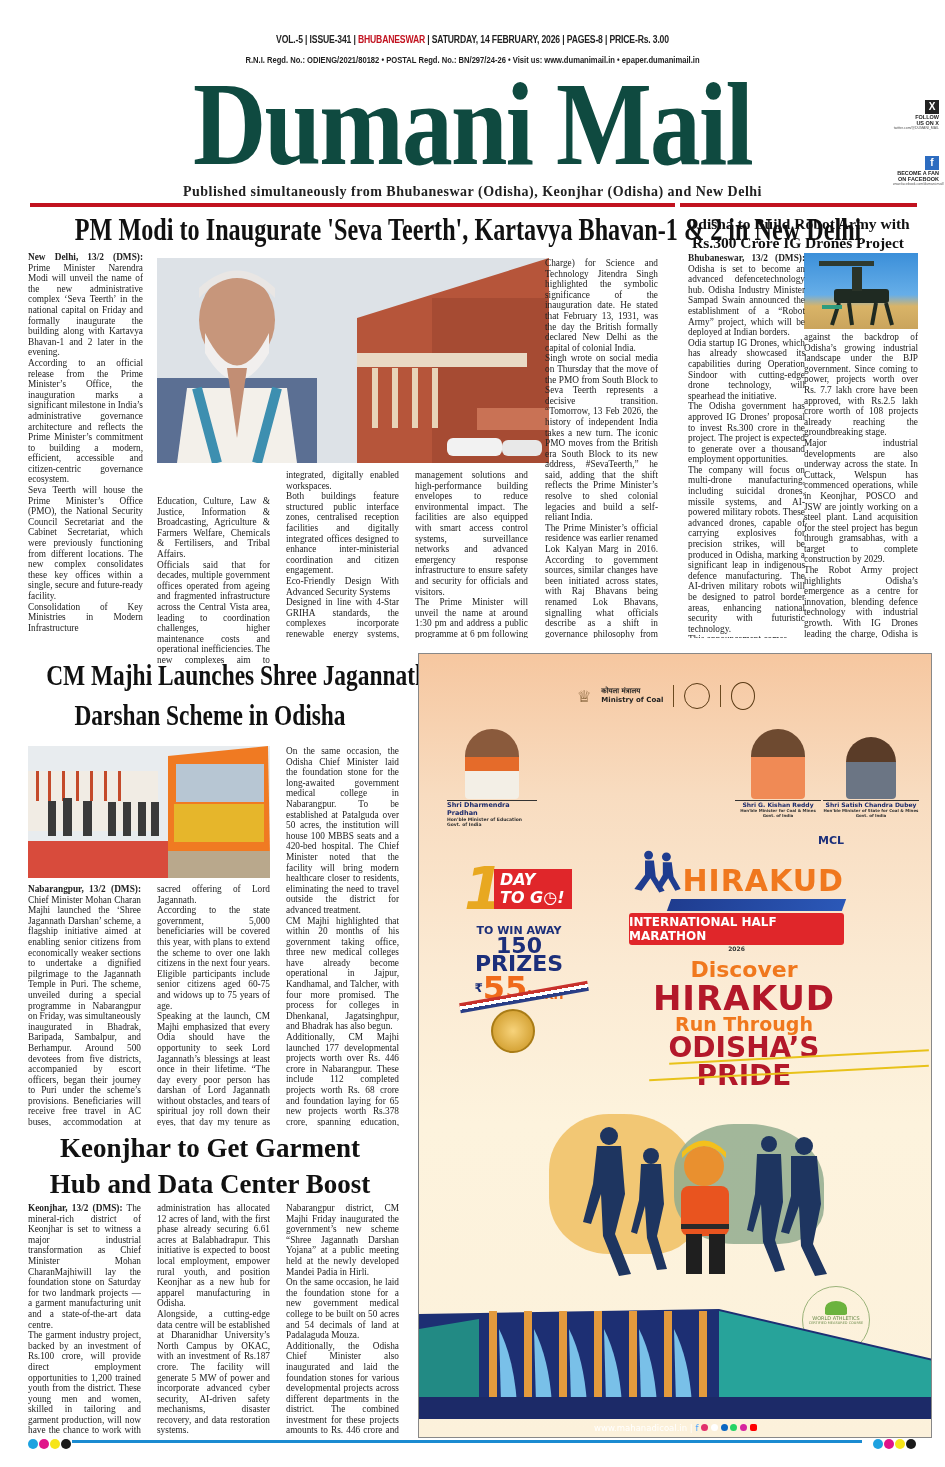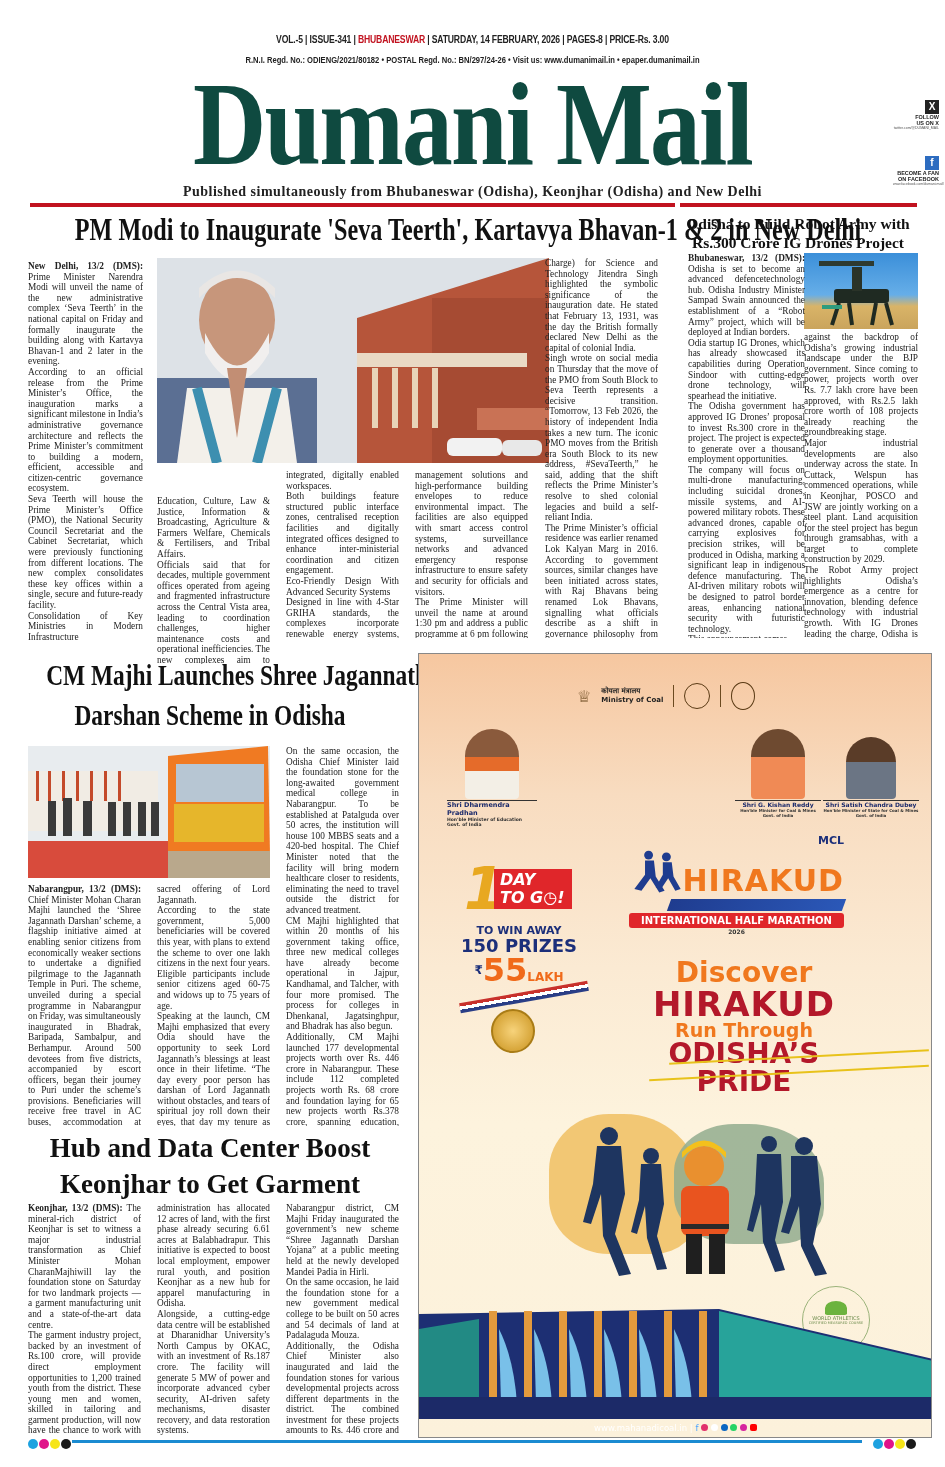--- a/index.html
+++ b/index.html
@@ -74,21 +74,21 @@
     <rect x="0" y="120" width="160" height="85" fill="#5b6f93"></rect>
     <ellipse cx="80" cy="62" rx="38" ry="46" fill="#c7967b"></ellipse>
     <path d="M42 40 Q80 0 118 40 L118 30 Q80 -5 42 30Z" fill="#e9e6e4"></path>
     <path d="M48 75 Q80 140 112 75 L112 95 Q80 150 48 95Z" fill="#f1efee"></path>
     <path d="M30 130 L130 130 L140 205 L20 205Z" fill="#f3f0ea"></path>
     <path d="M40 130 L60 205 M120 130 L100 205" stroke="#3d8fb0" stroke-width="10"></path>
     <path d="M70 110 L80 180 L90 110Z" fill="#c28e74"></path>
   </svg>
 </div>
 
-<div class="abs col" style="top:261px;left:28px;width:115px;height:380px">
+<div class="abs col" style="top:252px;left:28px;width:115px;height:380px">
   <p><b>New Delhi, 13/2 (DMS):</b> <span>Prime Minister Narendra Modi will unveil the name of the new administrative complex ‘Seva Teerth’ in the national capital on Friday and formally inaugurate the building along with Kartavya Bhavan-1 and 2 later in the evening.</span></p>
   <p>According to an official release from the Prime Minister’s Office, the inauguration marks a significant milestone in India’s administrative governance architecture and reflects the Prime Minister’s commitment to building a modern, efficient, accessible and citizen-centric governance ecosystem.</p>
   <p>Seva Teerth will house the Prime Minister’s Office (PMO), the National Security Council Secretariat and the Cabinet Secretariat, which were previously functioning from different locations. The new complex consolidates these key offices within a single, secure and future-ready facility.</p>
   <p>Consolidation of Key Ministries in Modern Infrastructure</p>
 
 </div>
 <div class="abs col" style="top:496px;left:157px;width:113px;height:168px">
   <p>Education, Culture, Law &amp; Justice, Information &amp; Broadcasting, Agriculture &amp; Farmers Welfare, Chemicals &amp; Fertilisers, and Tribal Affairs.</p>
   <p>Officials said that for decades, multiple government offices operated from ageing and fragmented infrastructure across the Central Vista area, leading to coordination challenges, higher maintenance costs and operational inefficiencies. The new complexes aim to address these issues by bringing administrative functions under</p>
 </div>
@@ -181,22 +181,22 @@
   <p>According to the state government, 5,000 beneficiaries will be covered this year, with plans to extend the scheme to over one lakh citizens in the next four years. Eligible participants include senior citizens aged 60-75 and widows up to 75 years of age.</p>
   <p>Speaking at the launch, CM Majhi emphasized that every Odia should have the opportunity to seek Lord Jagannath’s blessings at least once in their lifetime. “The day every poor person has darshan of Lord Jagannath without obstacles, and tears of spiritual joy roll down their eyes, that day my tenure as Chief Minister will be truly meaningful,” he said.</p>
 </div>
 <div class="abs col" style="top:746px;left:286px;width:113px;height:380px">
   <p>On the same occasion, the Odisha Chief Minister laid the foundation stone for the long-awaited government medical college in Nabarangpur. To be established at Patalguda over 50 acres, the institution will house 100 MBBS seats and a 420-bed hospital. The Chief Minister noted that the facility will bring modern healthcare closer to residents, eliminating the need to travel outside the district for advanced treatment.</p>
   <p>CM Majhi highlighted that within 20 months of his government taking office, three new medical colleges have already become operational in Jajpur, Kandhamal, and Talcher, with four more promised. The process for colleges in Dhenkanal, Jagatsinghpur, and Bhadrak has also begun.</p>
   <p>Additionally, CM Majhi launched 177 developmental projects worth over Rs. 446 crore in Nabarangpur. These include 112 completed projects worth Rs. 68 crore and foundation laying for 65 new projects worth Rs.378 crore, spanning education, healthcare, infrastructure, hostels, forest protection, and anganwadi centres.</p>
 </div>
 
 <div class="abs headline" style="top:1130px;left:0;width:420px;font-size:27px;line-height:36px">
+  <div>Keonjhar to Get Garment</div>
   <div>Hub and Data Center Boost</div>
-  <div>Keonjhar to Get Garment</div>
 </div>
 <div class="abs col" style="top:1203px;left:28px;width:113px;height:232px">
   <p><b>Keonjhar, 13/2 (DMS):</b> <span>The mineral-rich district of Keonjhar is set to witness a major industrial transformation as Chief Minister Mohan CharanMajhiwill lay the foundation stone on Saturday for two landmark projects — a garment manufacturing unit and a state-of-the-art data centre.</span></p>
   <p>The garment industry project, backed by an investment of Rs.100 crore, will provide direct employment opportunities to 1,200 trained youth from the district. These young men and women, skilled in tailoring and garment production, will now have the chance to work with branded apparel companies.</p>
 
 </div>
 <div class="abs col" style="top:1203px;left:157px;width:113px;height:232px">
   <p>administration has allocated 12 acres of land, with the first phase already securing 6.61 acres at Balabhadrapur. This initiative is expected to boost local employment, empower rural youth, and position Keonjhar as a new hub for apparel manufacturing in Odisha.</p>
   <p>Alongside, a cutting-edge data centre will be established at Dharanidhar University’s North Campus by OKAC, with an investment of Rs.187 crore. The facility will generate 5 MW of power and incorporate advanced cyber security, AI-driven safety mechanisms, disaster recovery, and data restoration systems.</p>
 
@@ -242,46 +242,46 @@
 
   <div style="position:absolute;top:205px;left:45px;width:120px;height:60px">
     <div style="position:absolute;left:0;top:0;font-size:58px;font-weight:bold;color:#e8a820;line-height:60px;font-style:italic">1</div>
     <div style="position:absolute;left:30px;top:10px;width:78px;height:40px;background:#e0262a;color:#fff;font-weight:bold;font-style:italic;font-size:16px;line-height:18px;padding:2px 6px">
       <div>DAY</div>
       <div>TO G◷!</div>
     </div>
   </div>
   <div style="position:absolute;top:270px;left:40px;width:120px;text-align:center;font-weight:bold">
     <div style="font-size:11px;color:#1c2f7a">TO WIN AWAY</div>
-    <div style="font-size:18px;color:#1c2f7a;line-height:18px">150 PRIZES</div>
+    <div style="font-size:22px;color:#1c2f7a;line-height:18px">150 PRIZES</div>
     <div style="color:#f06a1a;line-height:30px"><span style="font-size:12px;vertical-align:top;color:#1c2f7a">₹</span><span style="font-size:32px">55</span><span style="font-size:12px">LAKH</span></div>
   </div>
   <div style="position:absolute;top:338px;left:40px;width:130px;height:10px;background:linear-gradient(180deg,#c8312c 0 33%,#fff 33% 66%,#2a3e86 66%);transform:rotate(-10deg)"></div>
   <div style="position:absolute;top:355px;left:72px;width:44px;height:44px;border-radius:50%;background:radial-gradient(circle,#f7d37b,#c9921d);border:2px solid #a97c16"></div>
 
   <div style="position:absolute;top:180px;left:210px;width:215px">
     <div style="text-align:right;font-size:11px;font-weight:bold;color:#1c2f7a">MCL</div>
     <div style="display:flex;align-items:flex-end">
       <svg width="60" height="50" viewBox="0 0 60 50">
           <g fill="#1f3c8f">
             <circle cx="22" cy="6" r="5"></circle>
             <path d="M18 12 L28 12 L30 30 L40 46 L34 48 L24 32 L14 46 L6 44 L18 28Z"></path>
             <circle cx="42" cy="8" r="5"></circle>
             <path d="M38 14 L48 14 L50 30 L58 44 L52 46 L44 32 L36 44 L30 42 L38 28Z"></path>
           </g>
         </svg>
       <div style="font-size:30px;font-weight:bold;color:#f0781e;letter-spacing:1px;line-height:32px">HIRAKUD</div>
     </div>
     <div style="height:12px;background:linear-gradient(90deg,#1f3c8f,#2b58b8);margin:2px 0 2px 40px;transform:skewX(-20deg)"></div>
-    <div style="background:#e0262a;color:#fff;font-size:10px;font-weight:bold;text-align:center;border-radius:3px;padding:2px 0">INTERNATIONAL HALF MARATHON</div>
+    <div style="background:#e0262a;color:#fff;font-size:12px;font-weight:bold;border-radius:3px;padding:2px 0">INTERNATIONAL HALF MARATHON</div>
     <div style="text-align:center;font-size:6px;color:#333;font-weight:bold">2026</div>
   </div>
 
   <div style="position:absolute;top:305px;left:200px;width:250px;text-align:center;font-weight:bold;line-height:1">
-    <div style="font-size:28px;color:#f0781e">Discover</div>
+    <div style="font-size:22px;color:#f0781e">Discover</div>
     <div style="font-size:34px;color:#b3182a;letter-spacing:1px">HIRAKUD</div>
     <div style="font-size:19px;color:#f0781e">Run Through</div>
     <div style="font-size:28px;color:#b3182a">ODISHA’S PRIDE</div>
   </div>
   <div style="position:absolute;top:402px;left:250px;width:260px;height:1.5px;background:#e8c21a;transform:rotate(-3deg)"></div>
   <div style="position:absolute;top:418px;left:230px;width:280px;height:1.5px;background:#e8c21a;transform:rotate(-3deg)"></div>
 
   <div style="position:absolute;top:460px;left:130px;width:150px;height:140px;background:#efbb5a;opacity:.8;border-radius:40% 50% 30% 40%"></div>
   <div style="position:absolute;top:470px;left:255px;width:150px;height:120px;background:#92ab8e;opacity:.85;border-radius:40% 50% 30% 40%"></div>
   <svg style="position:absolute;top:470px;left:150px" width="280" height="160" viewBox="0 0 280 160">

